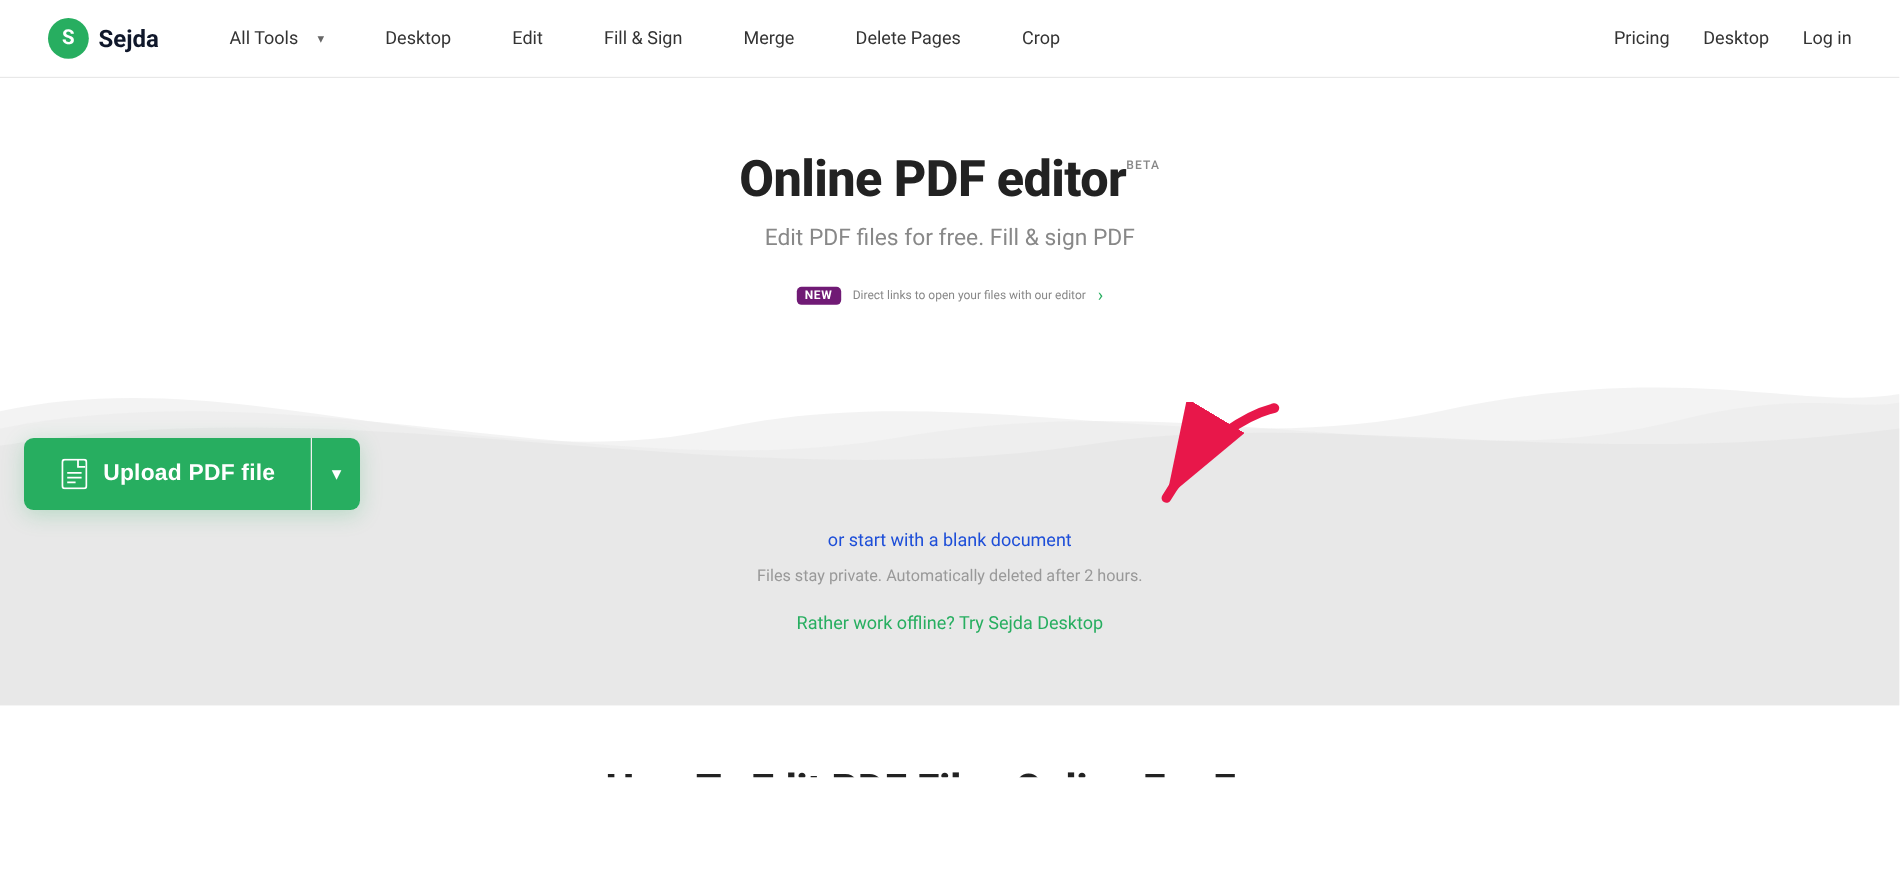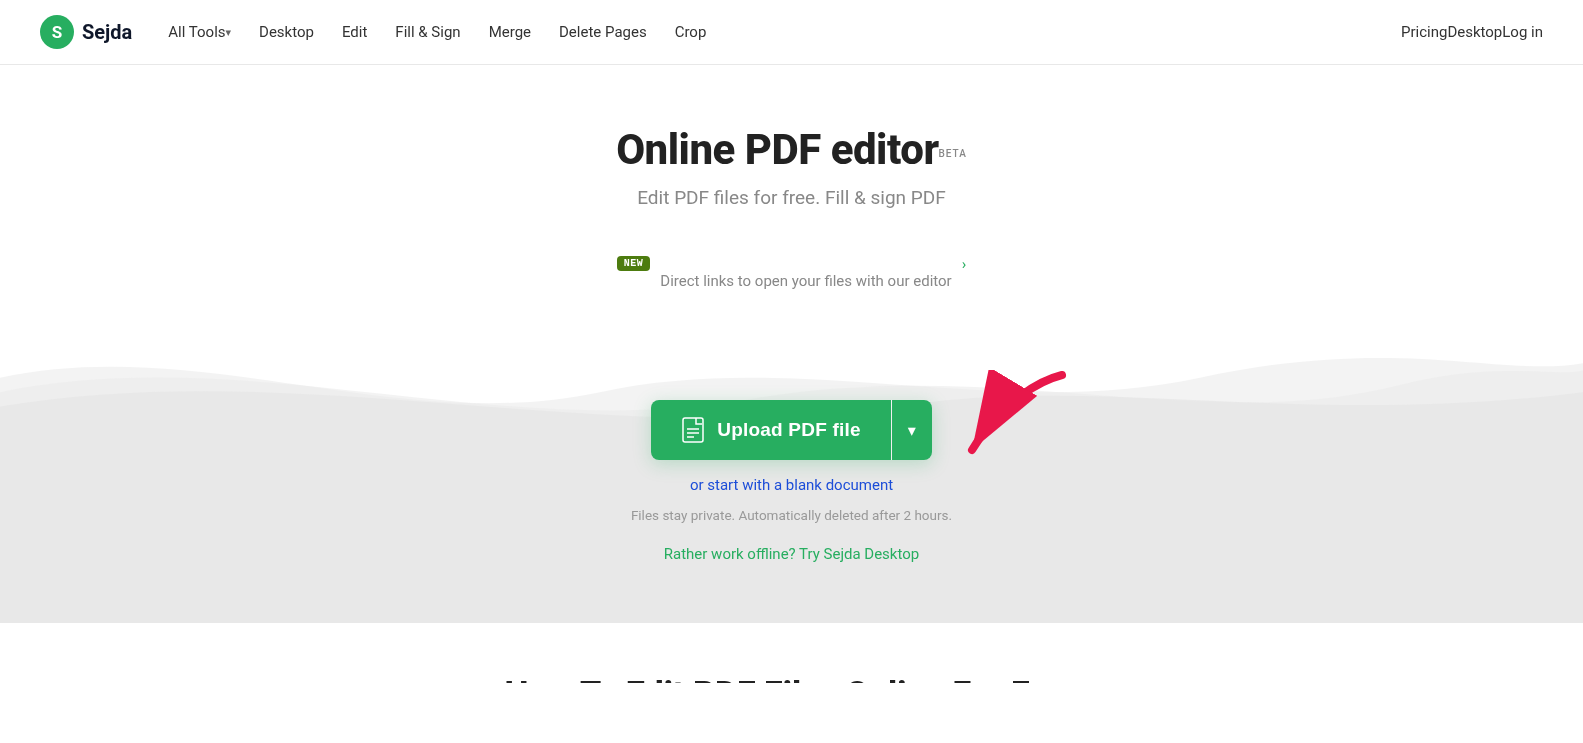--- a/index.html
+++ b/index.html
@@ -44,49 +44,51 @@
       gap: 28px;
       flex: 1;
     }
     .nav-link {
       color: #333;
       font-size: 15px;
       text-decoration: none;
       cursor: pointer;
       display: flex;
       align-items: center;
-      gap: 0;
+      gap: 16px;
+      margin-left: 23px;
     }
     .nav-link .chevron {
       font-size: 11px;
       color: #666;
     }
     .nav-right {
       display: flex;
       align-items: center;
+      gap: 28px;
     }
     .nav-right-link {
       color: #333;
       font-size: 15px;
       text-decoration: none;
       cursor: pointer;
     }
 
     
     .hero {
       display: flex;
       flex-direction: column;
       align-items: center;
       padding-top: 60px;
       padding-bottom: 0;
       position: relative;
     }
     .hero-title-wrap {
       display: flex;
-      align-items: center;
+      align-items: flex-start;
     }
     .hero-title {
       font-size: 42px;
       font-weight: 800;
       color: #222;
       letter-spacing: -0.5px;
     }
     .beta-badge {
       font-size: 10px;
       color: #888;
@@ -102,33 +104,31 @@
     }
 
     .new-feature-bar {
       display: flex;
       align-items: center;
       gap: 10px;
       margin-top: 28px;
       cursor: pointer;
     }
     .new-badge {
-      background: #4d7c0f;
+      background: #701a75;
       color: white;
       font-size: 10px;
       font-weight: 700;
       padding: 2px 7px;
       border-radius: 4px;
       letter-spacing: 0.5px;
-      font-family: Liberation Mono, monospace;
     }
     .new-feature-text {
       color: #888;
-      font-size: 15px;
-      margin-top: 35px;
+      font-size: 10px;
     }
     .new-feature-arrow {
       color: #27ae60;
       font-size: 15px;
     }
 
     
     .wave-section {
       position: relative;
       width: 100%;
@@ -301,21 +301,21 @@
 
 <div class="wave-section">
   <svg class="wave-bg" viewBox="0 0 1583 420" preserveAspectRatio="none" xmlns="http://www.w3.org/2000/svg">
     <path d="M0,80 C200,20 400,160 600,100 C800,40 1000,140 1200,80 C1400,20 1500,80 1583,60 L1583,420 L0,420 Z" fill="#e8e8e8" opacity="0.5"></path>
     <path d="M0,100 C250,30 500,170 750,110 C1000,50 1200,160 1400,90 C1500,55 1550,80 1583,70 L1583,420 L0,420 Z" fill="#ebebeb" opacity="0.6"></path>
     <path d="M0,120 C300,50 600,180 900,120 C1100,75 1300,150 1583,100 L1583,420 L0,420 Z" fill="#e5e5e5" opacity="0.7"></path>
   </svg>
 
   <div class="wave-content">
 
-    <div style="position:relative; width:100%; display:flex; justify-content:center;">
+    <div style="position:relative; width:100%; display:flex; justify-content:flex-start;">
       <svg style="position:absolute; top:-30px; right:calc(50% - 290px); width:160px; height:120px; z-index:10; pointer-events:none;" viewBox="0 0 160 120" xmlns="http://www.w3.org/2000/svg">
 
         <defs>
           <marker id="arrowhead" markerWidth="10" markerHeight="7" refX="10" refY="3.5" orient="auto">
             <polygon points="0 0, 10 3.5, 0 7" fill="#e8174a"></polygon>
           </marker>
         </defs>
         <path d="M140,5 C120,10 80,30 50,80" stroke="#e8174a" stroke-width="8" fill="none" marker-end="url(#arrowhead)" stroke-linecap="round"></path>
       </svg>
 

